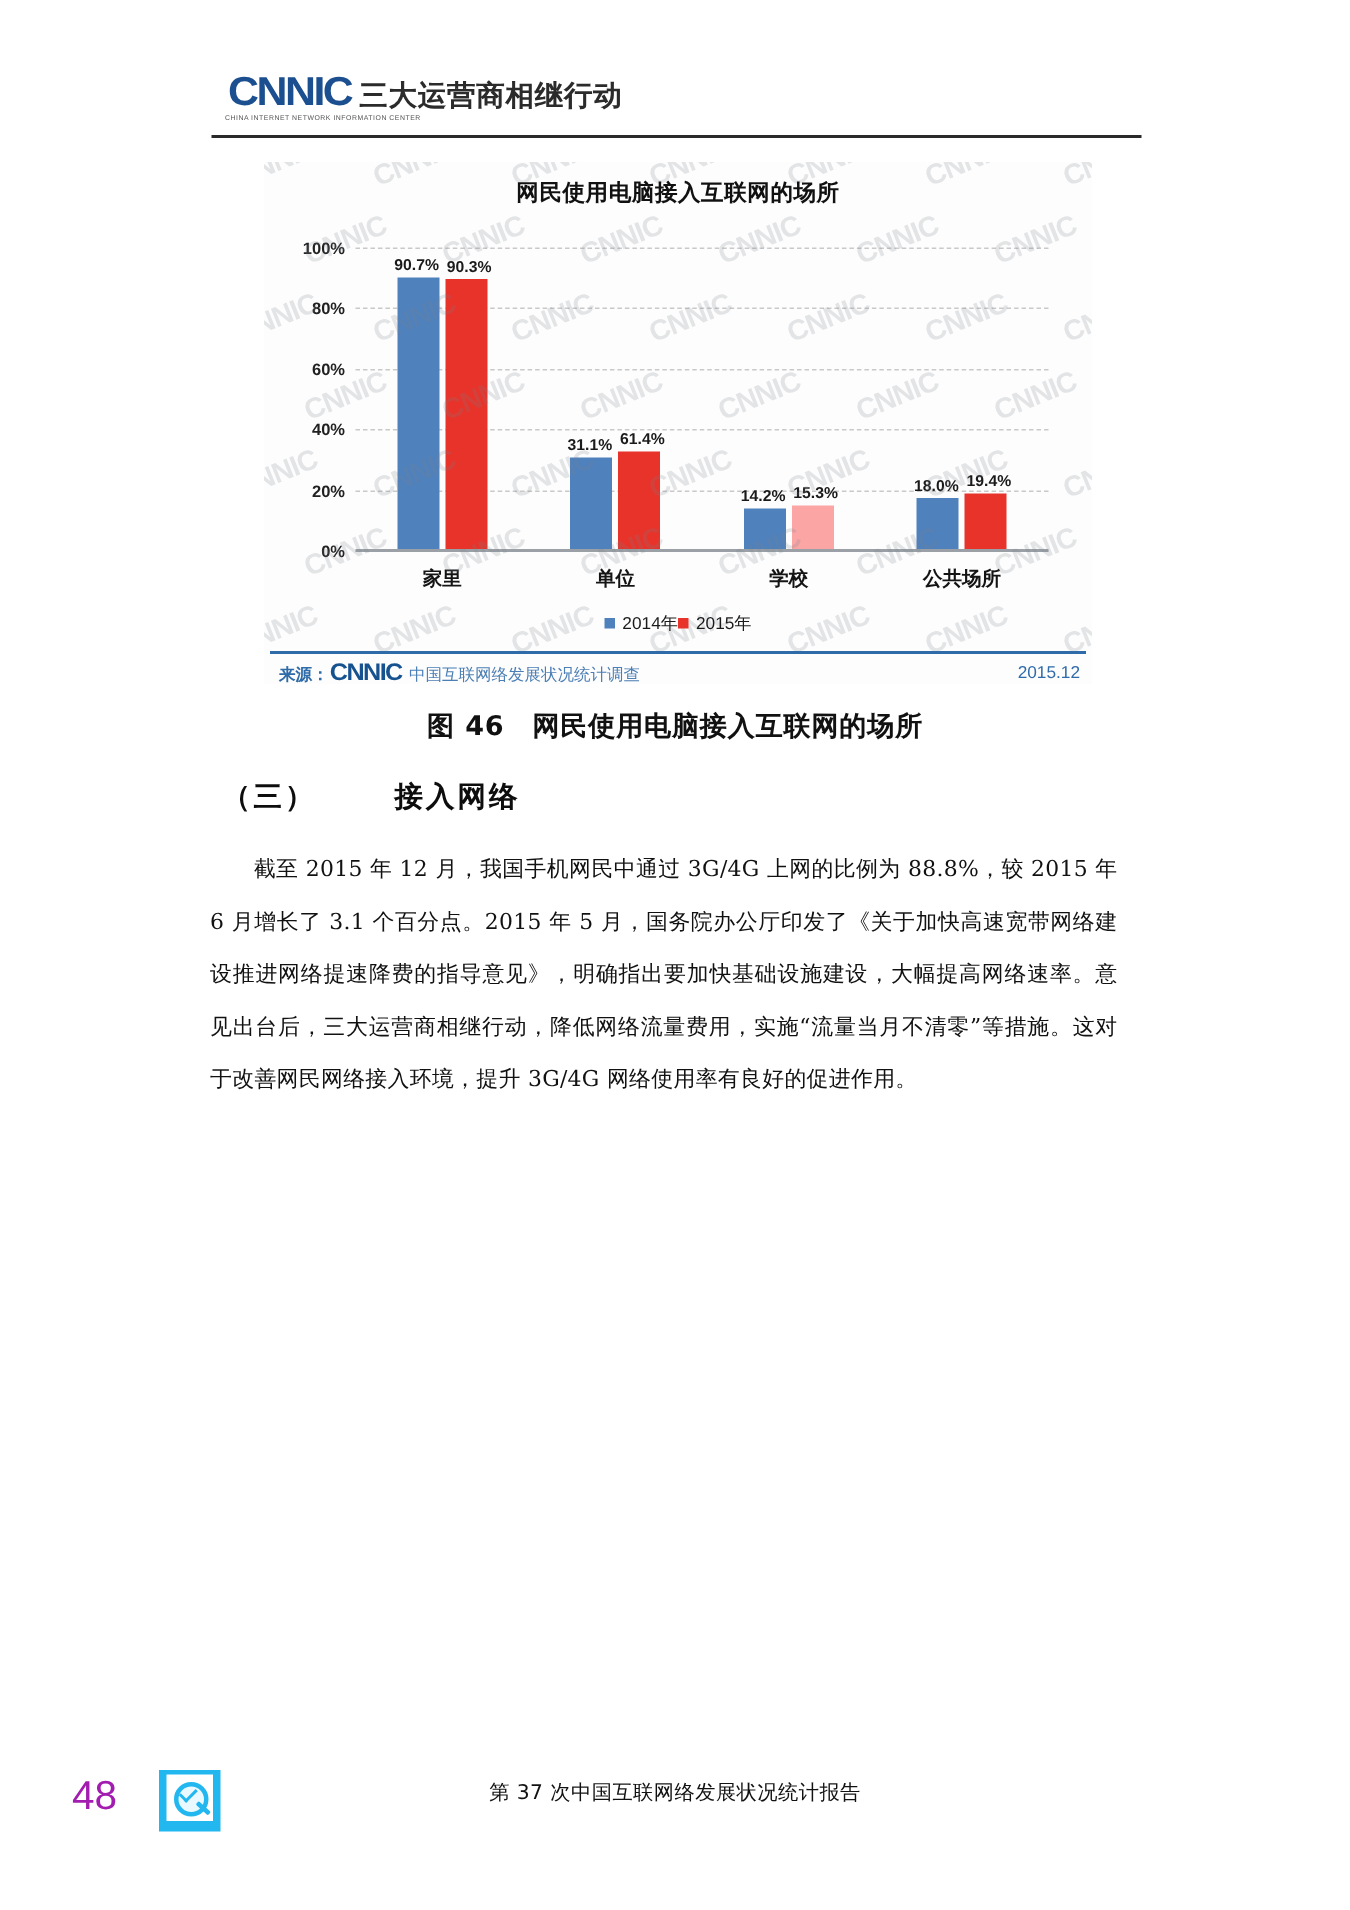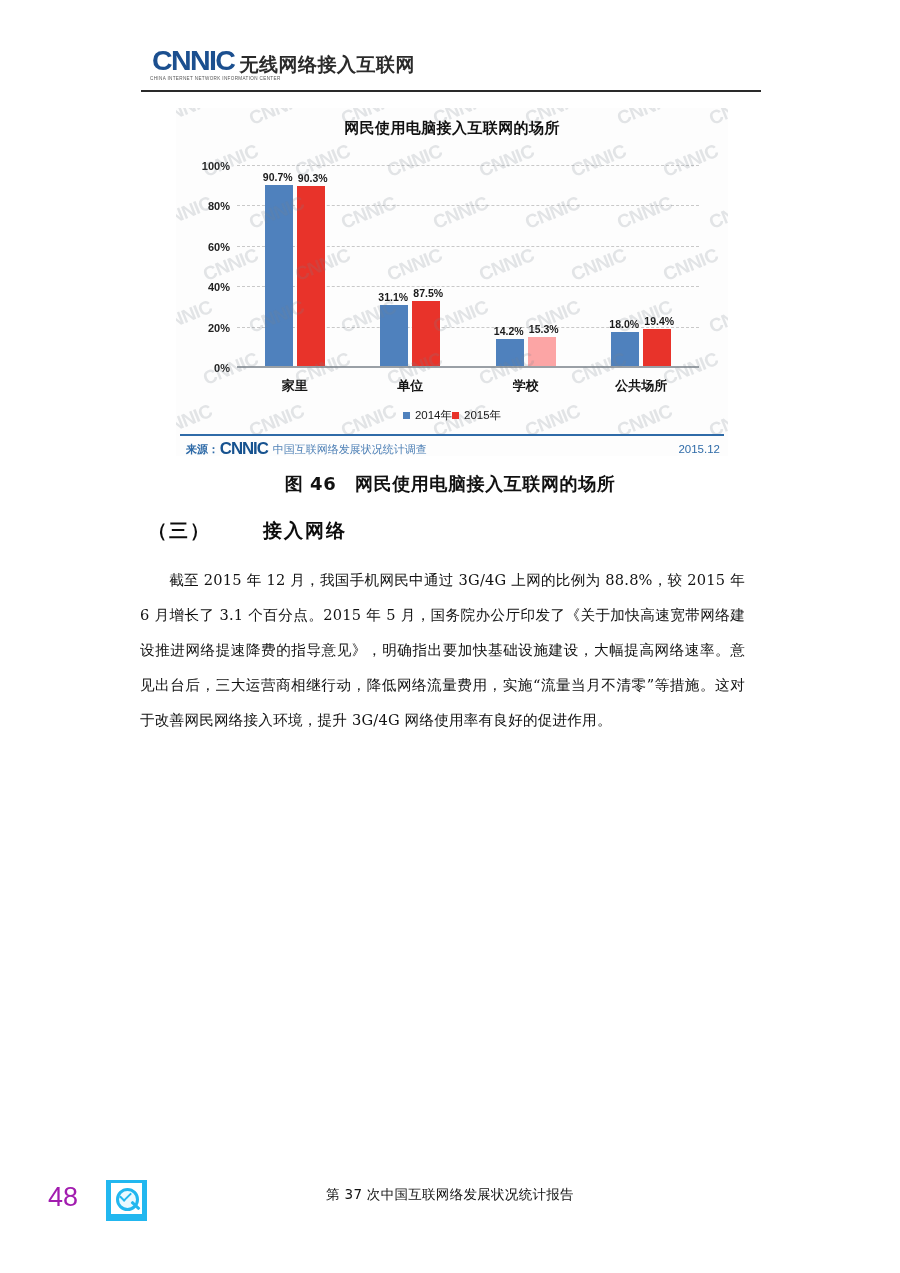--- a/index.html
+++ b/index.html
@@ -373,21 +373,21 @@
     color: #111;
     letter-spacing: 0.3px;
   }
 </style>
 </head>
 <body>
 
 <div class="page-header">
   <div class="header-logo">
     <span class="cnnic-mark">CNNIC</span>
-    <span class="cnnic-cn">无线网络接入互联网</span>
+    <span class="cnnic-cn">三大运营商相继行动</span>
   </div>
   <div class="cnnic-en">CHINA INTERNET NETWORK INFORMATION CENTER</div>
   <div class="header-rule"></div>
 </div>
 
 <div class="chart-card">
 
   <div class="watermark-layer" id="wm-layer">
       <div class="wm" style="left: -20px; top: -10px;">CNNIC</div>
       <div class="wm" style="left: 72px; top: -10px;">CNNIC</div>
@@ -474,21 +474,21 @@
           <div class="bar y2015" style="height: 90.3%; background: rgb(232, 51, 42);">
             <span class="bar-label">90.3%</span>
           </div>
           <span class="cat-label">家里</span>
         </div>
         <div class="group">
           <div class="bar y2014" style="height: 31.1%; background: rgb(79, 129, 189);">
             <span class="bar-label">31.1%</span>
           </div>
           <div class="bar y2015" style="height: 33.2%; background: rgb(232, 51, 42);">
-            <span class="bar-label">87.5%</span>
+            <span class="bar-label">61.4%</span>
           </div>
           <span class="cat-label">单位</span>
         </div>
         <div class="group">
           <div class="bar y2014" style="height: 14.2%; background: rgb(79, 129, 189);">
             <span class="bar-label">14.2%</span>
           </div>
           <div class="bar y2015" style="height: 15.3%; background: #fca5a5;">
             <span class="bar-label">15.3%</span>
           </div>

